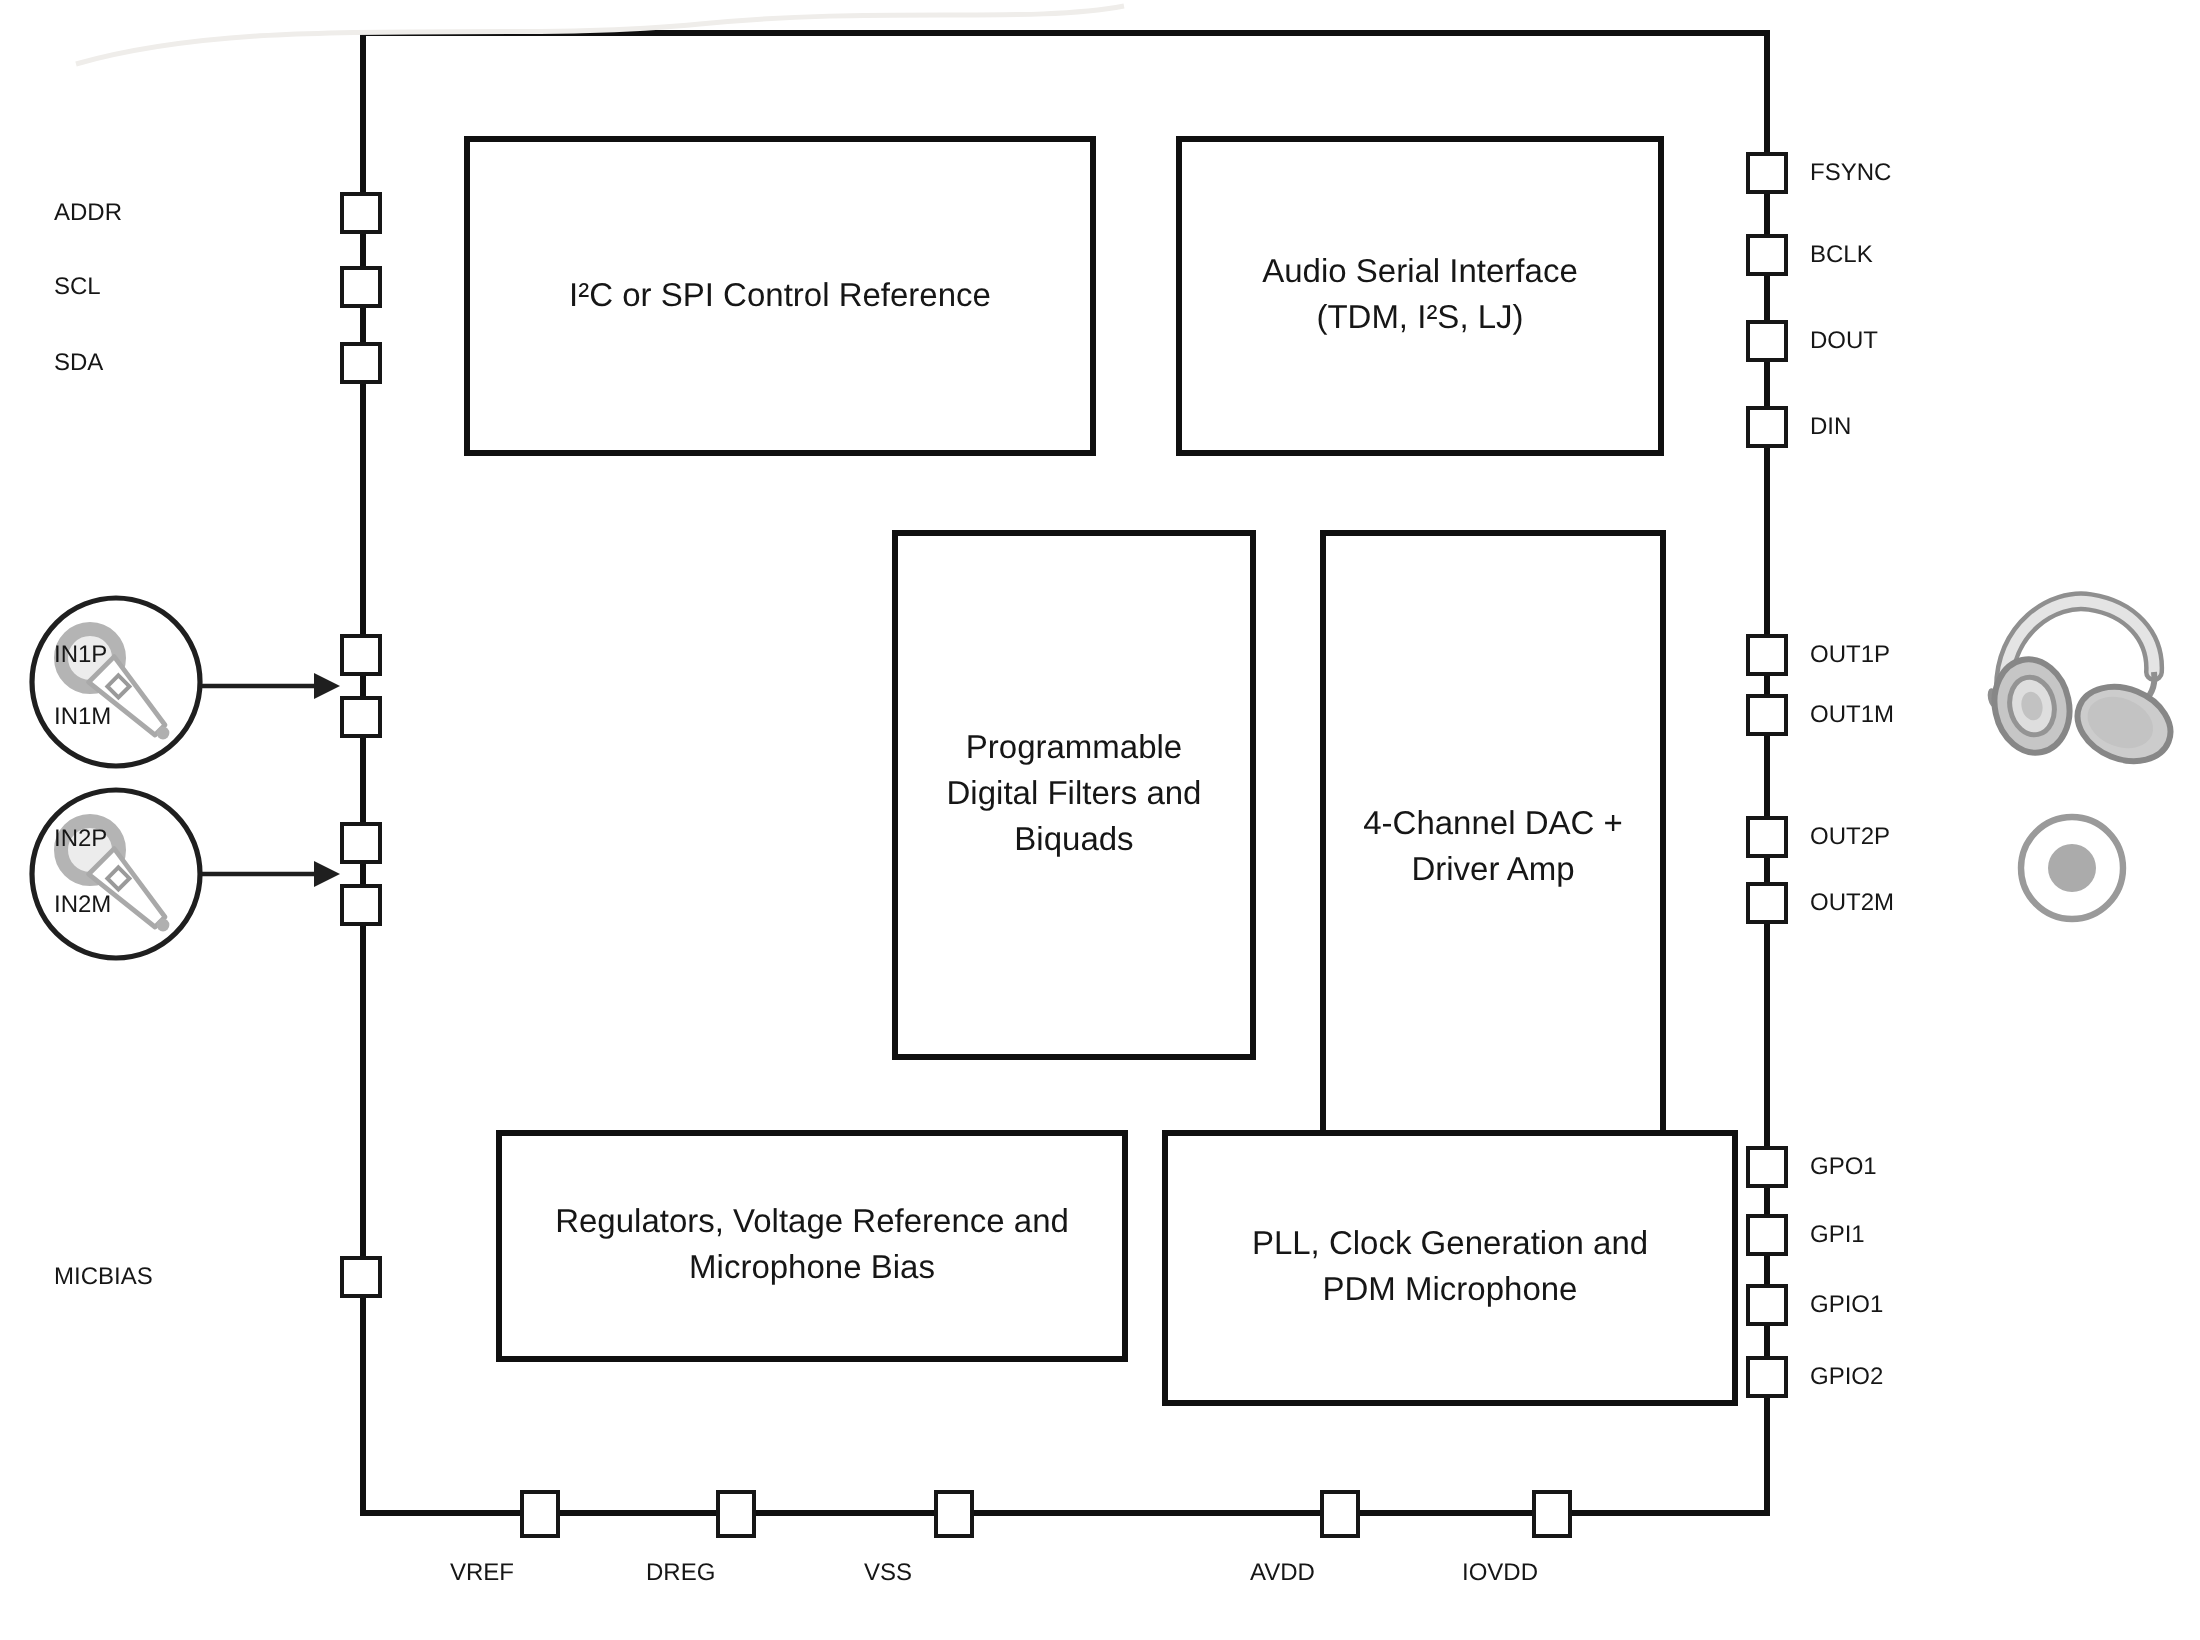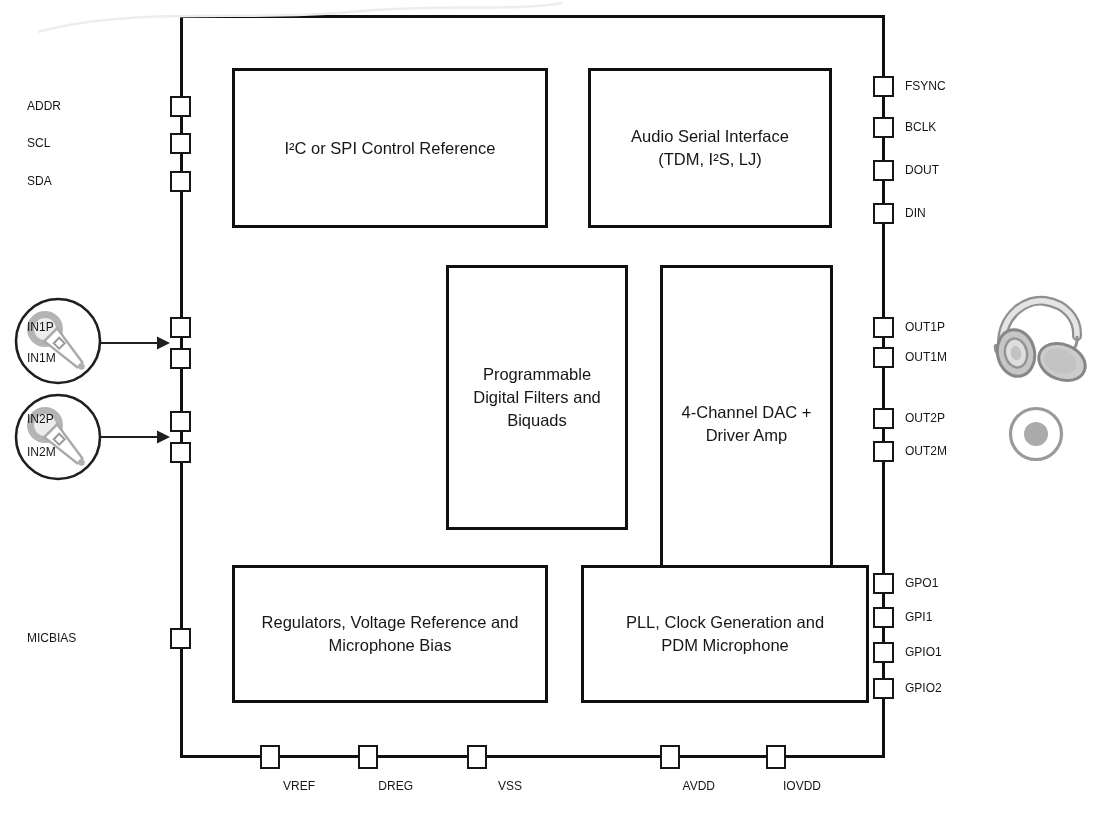--- a/index.html
+++ b/index.html
@@ -22,21 +22,21 @@
   .pin{
     position:absolute;width:21px;height:21px;background:#ffffff;
     border:2px solid #161616;box-sizing:border-box;z-index:4;
   }
   .pin.bottom{width:20px;height:24px;}
   .pin-label{
     position:absolute;font-size:12px;line-height:20px;color:#161616;z-index:3;white-space:nowrap;
   }
   .pl-left{width:130px;}
   .pl-right{text-align:left;}
-  .pl-bottom{width:90px;text-align:right;}
+  .pl-bottom{width:90px;text-align:left;}
 </style>
 </head>
 <body>
 
 <div id="canvas">
 
   <div class="chip"></div>
 
   <svg id="art" width="1100" height="820" viewBox="0 0 1100 820">
 
@@ -97,21 +97,21 @@
   </div>
   <div class="block" style="left:446px;top:265px;width:182px;height:265px">
     <span class="block-label">Programmable
 Digital Filters and
 Biquads</span>
   </div>
   <div class="block" style="left:660px;top:265px;width:173px;height:317px">
     <span class="block-label">4-Channel DAC +
 Driver Amp</span>
   </div>
-  <div class="block" style="left:232px;top:565px;width:316px;height:138px">
+  <div class="block" style="left:248px;top:565px;width:316px;height:116px">
     <span class="block-label">Regulators, Voltage Reference and
 Microphone Bias</span>
   </div>
   <div class="block" style="left:581px;top:565px;width:288px;height:138px">
     <span class="block-label">PLL, Clock Generation and
 PDM Microphone</span>
   </div>
 
   <div class="pin" style="left:170px;top:96px"></div>
   <div class="pin" style="left:170px;top:133px"></div>

